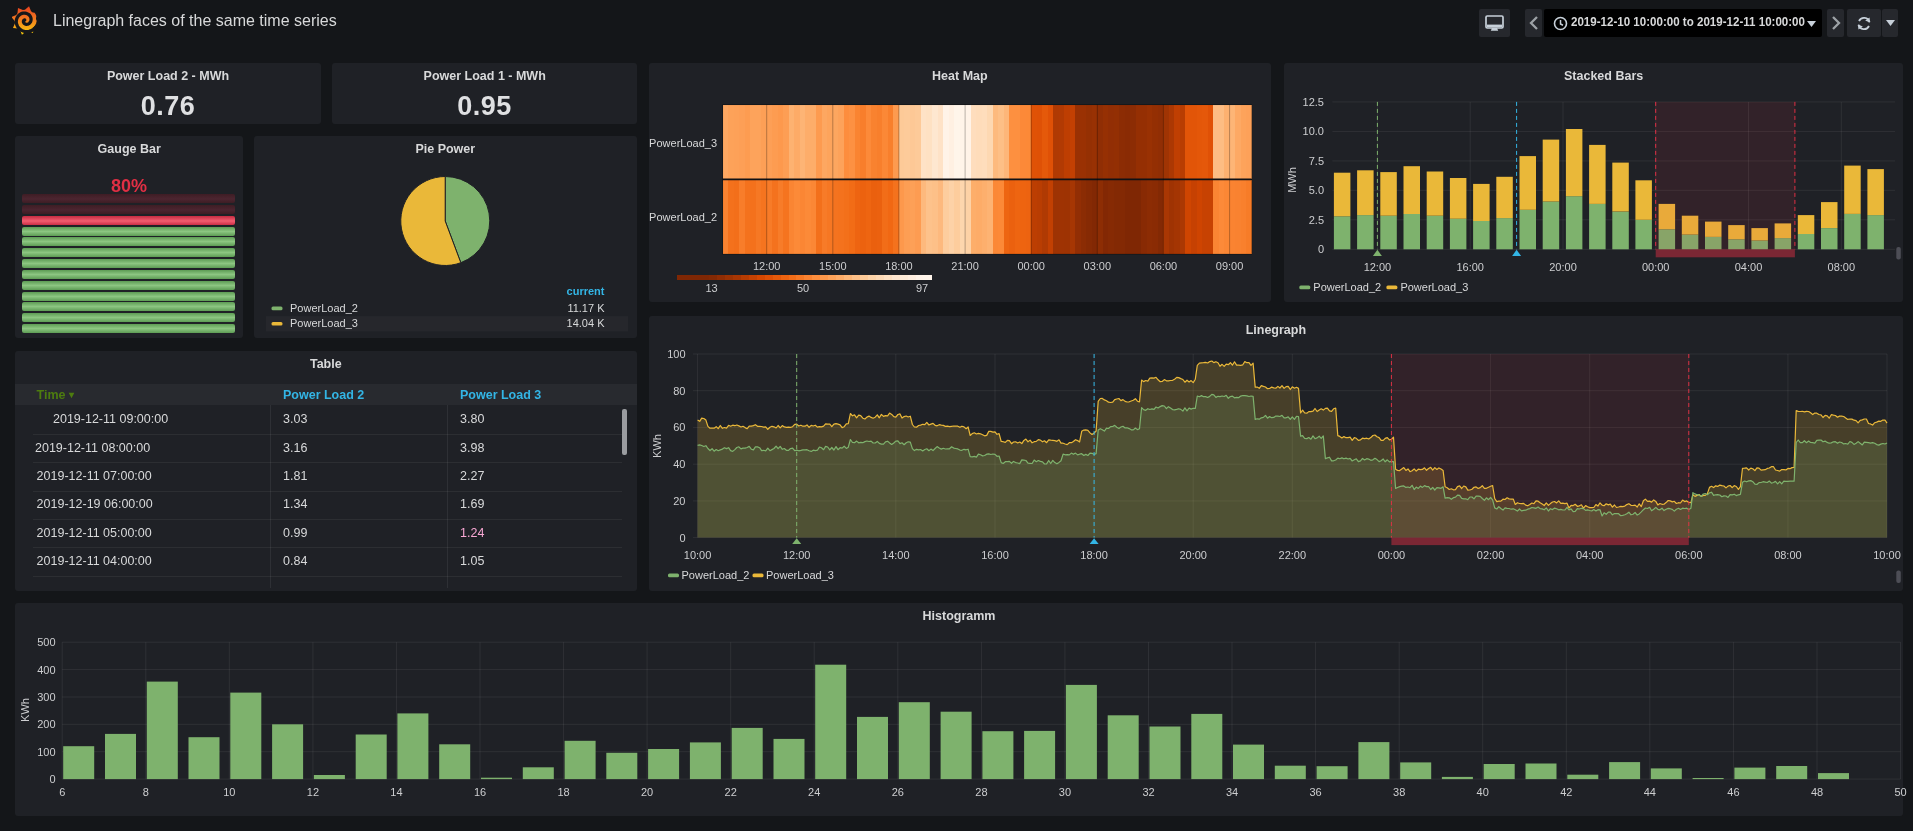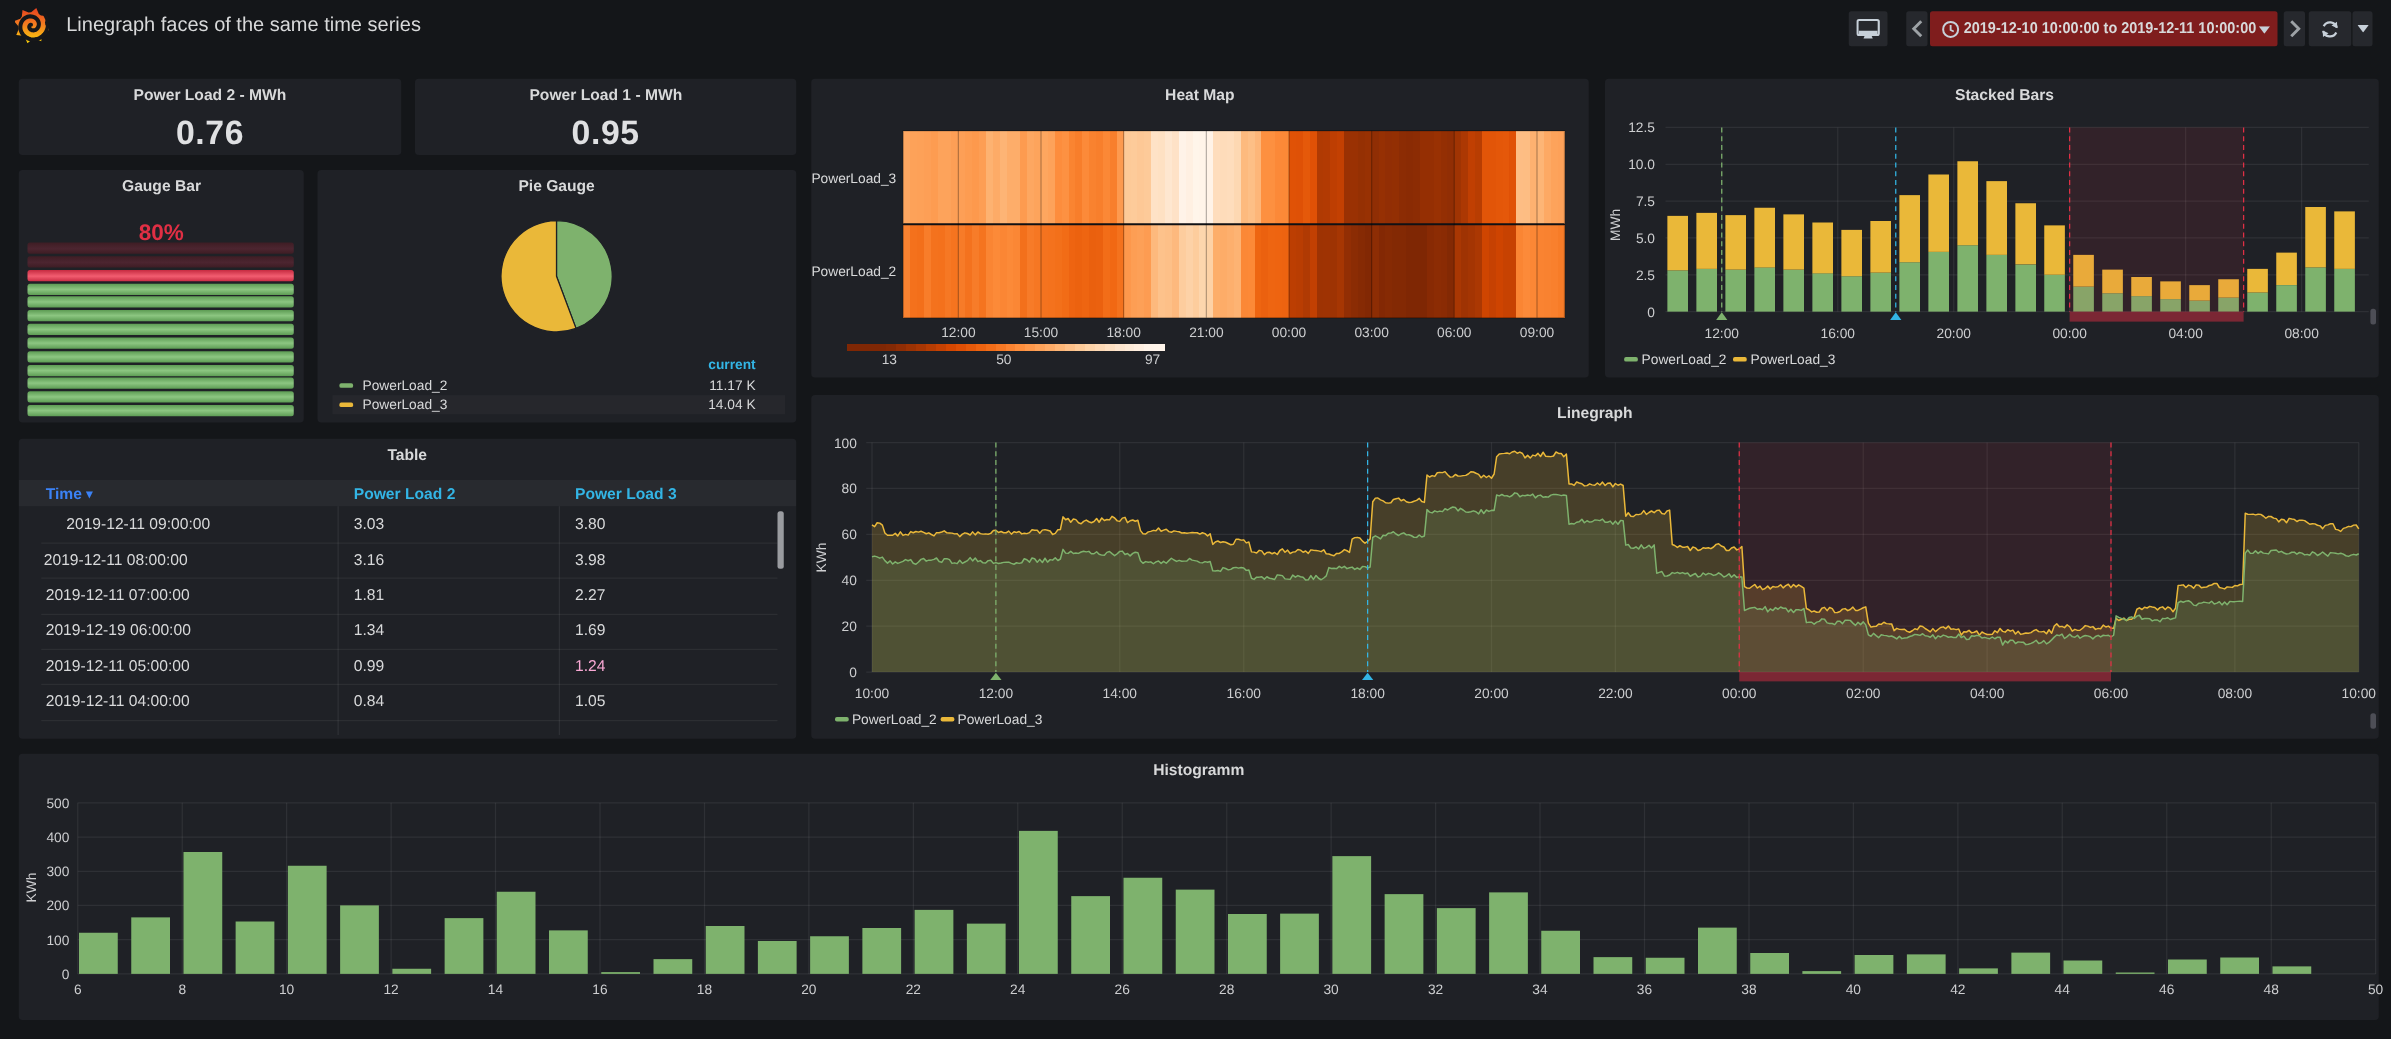--- a/index.html
+++ b/index.html
@@ -14,21 +14,21 @@
 <div class="panel" style="left:15px;top:135.9px;width:228.4px;height:202.2px"></div>
 <div class="panel" style="left:253.6px;top:135.9px;width:383.4px;height:202.2px"></div>
 <div class="panel" style="left:648.8px;top:62.5px;width:622.2px;height:239.3px"></div>
 <div class="panel" style="left:1283.6px;top:62.5px;width:619.2px;height:239.3px"></div>
 <div class="panel" style="left:648.8px;top:316.3px;width:1254.2px;height:274.9px"></div>
 <div class="panel" style="left:15px;top:350.5px;width:621.6px;height:240.5px"></div>
 <div class="panel" style="left:15px;top:602.9px;width:1888px;height:213.6px"></div>
 <div class="ptitle" style="left:15px;top:69.0px;width:306px">Power Load 2 - MWh</div>
 <div class="ptitle" style="left:332.4px;top:69.0px;width:304.6px">Power Load 1 - MWh</div>
 <div class="ptitle" style="left:15px;top:142.4px;width:228.4px">Gauge Bar</div>
-<div class="ptitle" style="left:253.6px;top:142.4px;width:383.4px">Pie Gauge</div>
+<div class="ptitle" style="left:253.6px;top:142.4px;width:383.4px">Pie Power</div>
 <div class="ptitle" style="left:648.8px;top:69.0px;width:622.2px">Heat Map</div>
 <div class="ptitle" style="left:1294px;top:69.0px;width:619.2px">Stacked Bars</div>
 <div class="ptitle" style="left:648.8px;top:322.8px;width:1254.2px">Linegraph</div>
 <div class="ptitle" style="left:15px;top:357.0px;width:621.6px">Table</div>
 <div class="ptitle" style="left:15px;top:609.4px;width:1888px">Histogramm</div>
 <div class="bigval" style="left:15px;top:91px;width:306px">0.76</div>
 <div class="bigval" style="left:332px;top:91px;width:305px">0.95</div>
 <div style="position:absolute;left:15px;top:176px;width:228px;text-align:center;font-size:18px;font-weight:bold;color:#e02f44">80%</div>
 <div style="position:absolute;left:22px;top:194.0px;width:213px;height:9px;border-radius:2px;background:linear-gradient(180deg,#3e1d24,#4c2530 55%,#3e1d24)"></div>
 <div style="position:absolute;left:22px;top:204.8px;width:213px;height:9px;border-radius:2px;background:linear-gradient(180deg,#3e1d24,#4c2530 55%,#3e1d24)"></div>
@@ -37,21 +37,21 @@
 <div style="position:absolute;left:22px;top:237.3px;width:213px;height:9px;border-radius:2px;background:linear-gradient(180deg,#5d9c54,#8cc681 50%,#5d9c54)"></div>
 <div style="position:absolute;left:22px;top:248.2px;width:213px;height:9px;border-radius:2px;background:linear-gradient(180deg,#5d9c54,#8cc681 50%,#5d9c54)"></div>
 <div style="position:absolute;left:22px;top:259.0px;width:213px;height:9px;border-radius:2px;background:linear-gradient(180deg,#5d9c54,#8cc681 50%,#5d9c54)"></div>
 <div style="position:absolute;left:22px;top:269.8px;width:213px;height:9px;border-radius:2px;background:linear-gradient(180deg,#5d9c54,#8cc681 50%,#5d9c54)"></div>
 <div style="position:absolute;left:22px;top:280.6px;width:213px;height:9px;border-radius:2px;background:linear-gradient(180deg,#5d9c54,#8cc681 50%,#5d9c54)"></div>
 <div style="position:absolute;left:22px;top:291.5px;width:213px;height:9px;border-radius:2px;background:linear-gradient(180deg,#5d9c54,#8cc681 50%,#5d9c54)"></div>
 <div style="position:absolute;left:22px;top:302.3px;width:213px;height:9px;border-radius:2px;background:linear-gradient(180deg,#5d9c54,#8cc681 50%,#5d9c54)"></div>
 <div style="position:absolute;left:22px;top:313.1px;width:213px;height:9px;border-radius:2px;background:linear-gradient(180deg,#5d9c54,#8cc681 50%,#5d9c54)"></div>
 <div style="position:absolute;left:22px;top:324.0px;width:213px;height:9px;border-radius:2px;background:linear-gradient(180deg,#5d9c54,#8cc681 50%,#5d9c54)"></div>
 <div style="position:absolute;left:15px;top:384.1px;width:621.6px;height:21.4px;background:rgba(255,255,255,0.045)"></div>
-<div style="position:absolute;left:36.6px;top:387.5px;font-size:12.5px;font-weight:bold;color:#3b82f6">Time <span style="font-size:10px;vertical-align:1px">▾</span></div>
+<div style="position:absolute;left:36.6px;top:387.5px;font-size:12.5px;font-weight:bold;color:#4d7c0f">Time <span style="font-size:10px;vertical-align:1px">▾</span></div>
 <div style="position:absolute;left:283px;top:387.5px;font-size:12.5px;font-weight:bold;color:#33b5e5">Power Load 2</div>
 <div style="position:absolute;left:460px;top:387.5px;font-size:12.5px;font-weight:bold;color:#33b5e5">Power Load 3</div>
 <div style="position:absolute;left:53px;top:412.1px;font-size:12.5px;color:#d8d9da">2019-12-11 09:00:00</div>
 <div style="position:absolute;left:283px;top:412.1px;font-size:12.5px;color:#d8d9da">3.03</div>
 <div style="position:absolute;left:460px;top:412.1px;font-size:12.5px;color:#d8d9da">3.80</div>
 <div style="position:absolute;left:33px;top:433.8px;width:589px;height:1px;background:rgba(255,255,255,0.06)"></div>
 <div style="position:absolute;left:35px;top:440.5px;font-size:12.5px;color:#d8d9da">2019-12-11 08:00:00</div>
 <div style="position:absolute;left:283px;top:440.5px;font-size:12.5px;color:#d8d9da">3.16</div>
 <div style="position:absolute;left:460px;top:440.5px;font-size:12.5px;color:#d8d9da">3.98</div>
 <div style="position:absolute;left:33px;top:462.2px;width:589px;height:1px;background:rgba(255,255,255,0.06)"></div>
@@ -91,21 +91,21 @@
       <rect x="1" y="1" width="17" height="12" rx="1.2" fill="none" stroke="#c7d0d9" stroke-width="1.7"></rect>
       <rect x="2" y="9.6" width="15" height="2.6" fill="#c7d0d9"></rect>
       <path d="M7 13 L12 13 L13.2 15.8 L5.8 15.8 Z" fill="#c7d0d9"></path>
     </svg>
   </div>
 <div style="position:absolute;left:1525px;top:9px;width:17px;height:28px;background:#26282d;border-radius:2px;display:flex;align-items:center;justify-content:center">
     <svg width="10" height="14" viewBox="0 0 10 14">
       <path d="M8 1 L2 7 L8 13" fill="none" stroke="#9da2a6" stroke-width="2.3"></path>
     </svg>
   </div>
-<div style="position:absolute;left:1544px;top:9px;width:278.3px;height:28px;background:#7f1d1d;border-radius:2px">
+<div style="position:absolute;left:1544px;top:9px;width:278.3px;height:28px;background:#000000;border-radius:2px">
     <span style="position:absolute;left:9px;top:6.5px"><svg width="15" height="15" viewBox="0 0 15 15">
         <circle cx="7.5" cy="7.5" r="6" fill="none" stroke="#c7d0d9" stroke-width="1.6"></circle>
         <path d="M7.5 4 L7.5 8 L10 9.2" fill="none" stroke="#c7d0d9" stroke-width="1.5"></path>
       </svg></span>
     <span style="position:absolute;left:27px;top:6px;font-size:12.5px;font-weight:bold;color:#d8d9da;white-space:nowrap;transform:scaleX(0.925);transform-origin:left center">2019-12-10 10:00:00 to 2019-12-11 10:00:00</span>
     <span style="position:absolute;right:6px;top:11.5px;display:flex">
       <svg width="9" height="6" viewBox="0 0 9 6">
         <path d="M0 0 L9 0 L4.5 6 Z" fill="#c7d0d9"></path>
       </svg>
     </span>

